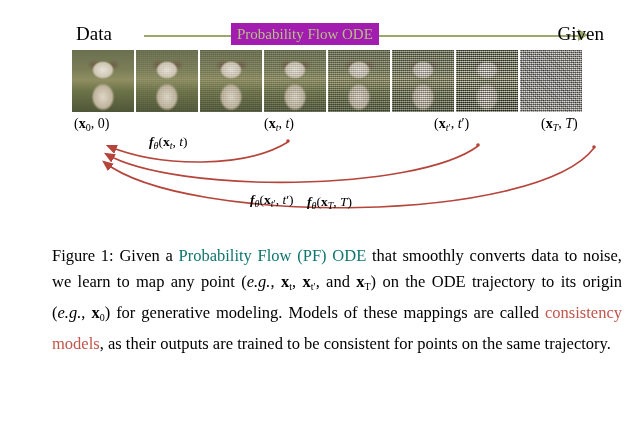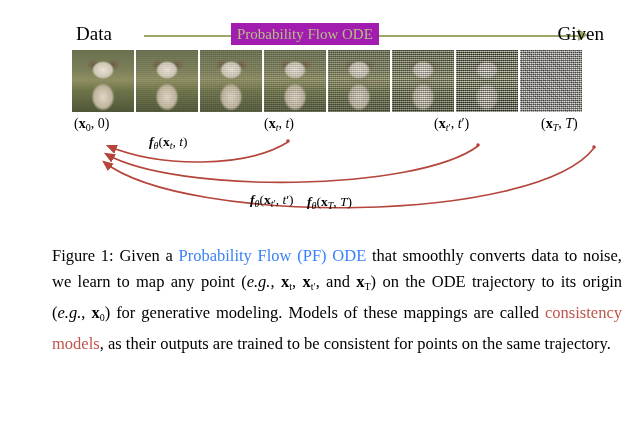--- a/index.html
+++ b/index.html
@@ -159,21 +159,21 @@
   #caption {
     position: absolute;
     left: 36px;
     top: 243px;
     width: 570px;
     font-size: 16.5px;
     line-height: 26px;
     text-align: justify;
     font-family: "Liberation Serif", serif;
   }
-  #caption .pf { color: #3b82f6; }
+  #caption .pf { color: #0f766e; }
   #caption .cm { color: #c0554a; }
   #caption i { font-style: italic; }
 </style>
 </head>
 <body>
 
 <div id="figure-wrap">
 
   <div class="top-row">
     <span class="lbl-data">Data</span>

